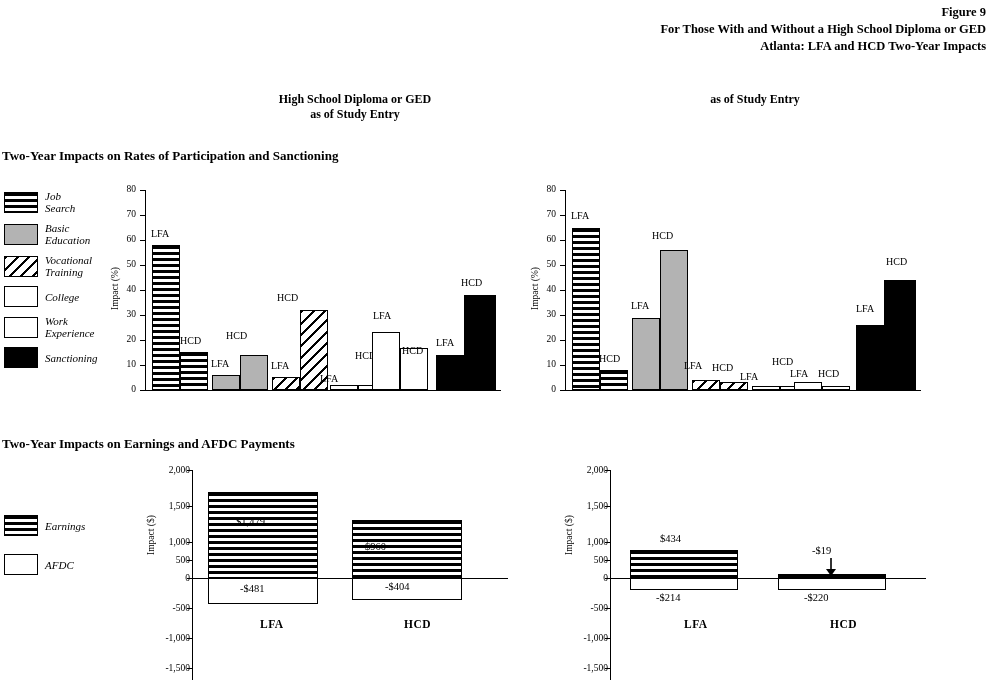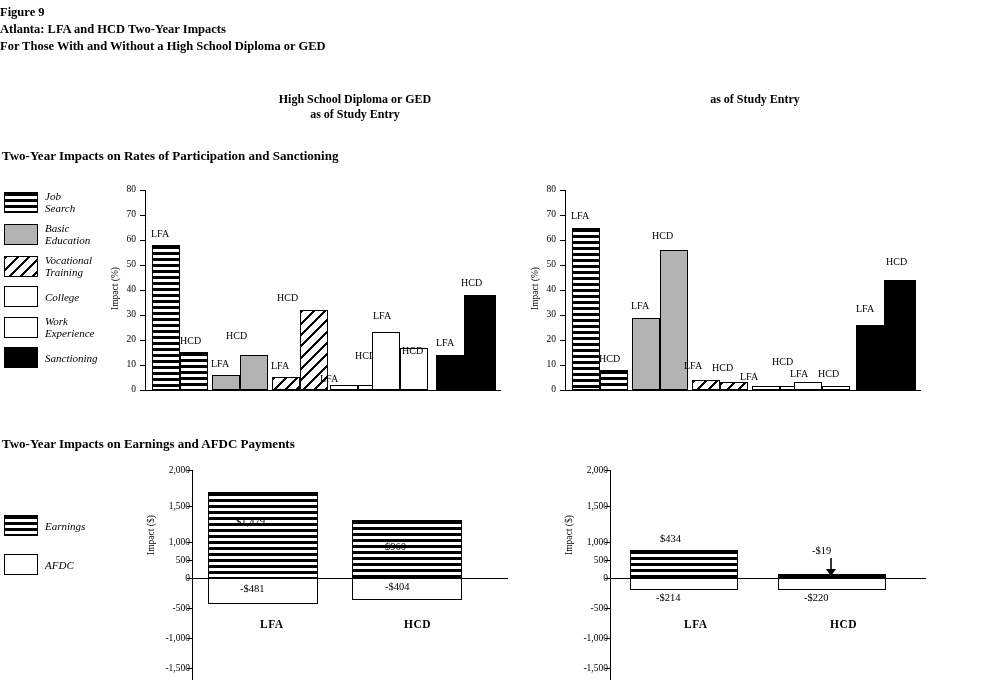--- a/index.html
+++ b/index.html
@@ -1,21 +1,21 @@
 <!DOCTYPE html>
 <html><head>
 <meta charset="utf-8">
 <style>
   html,body{margin:0;padding:0;}
   body{
     width:986px;height:698px;position:relative;background:#ffffff;
     font-family:"Liberation Serif", serif; color:#000;
   }
   .fig-title{
-    position:absolute;top:4px;left:0;width:986px;text-align:left;
+    position:absolute;top:4px;left:0;width:986px;text-align:right;
     font-size:12.5px;font-weight:bold;line-height:17px;
   }
   .col-head{
     position:absolute;font-size:12px;font-weight:bold;text-align:center;
     line-height:15px;
   }
   #head-left{top:92px;left:130px;width:450px;}
   #head-right{top:92px;left:545px;width:420px;}
   .section-title{
     position:absolute;font-size:13px;font-weight:bold;
@@ -67,22 +67,22 @@
   .money-lab{position:absolute;font-size:10.5px;white-space:nowrap;}
   .cat-lab{position:absolute;font-size:11.5px;font-weight:bold;letter-spacing:0.5px;}
   .zero-line{position:absolute;height:1px;background:#000;}
   .arrow{position:absolute;}
 </style>
 </head>
 <body>
 
 <div class="fig-title">
   <div>Figure 9</div>
+  <div>For Those With and Without a High School Diploma or GED</div>
   <div>Atlanta: LFA and HCD Two-Year Impacts</div>
-  <div>For Those With and Without a High School Diploma or GED</div>
 </div>
 
 <div class="col-head" id="head-left">
   <div>High School Diploma or GED</div>
   <div>as of Study Entry</div>
 </div>
 <div class="col-head" id="head-right">
   <div>as of Study Entry</div>
 </div>
 
@@ -286,21 +286,21 @@
 
   <div class="yaxis-title" style="left:146px;top:555px;">Impact ($)</div>
 
   <div class="bar p-hlines" style="left:208px;top:492px;width:110px;height:86px;"></div>
   <div class="money-lab" style="left:236px;top:516px;">$1,479</div>
 
   <div class="bar p-white" style="left:208px;top:578px;width:110px;height:26px;"></div>
   <div class="money-lab" style="left:240px;top:583px;">-$481</div>
 
   <div class="bar p-hlines" style="left:352px;top:520px;width:110px;height:58px;"></div>
-  <div class="money-lab" style="left:385px;top:541px;">$960</div>
+  <div class="money-lab" style="left:365px;top:541px;">$960</div>
 
   <div class="bar p-white" style="left:352px;top:578px;width:110px;height:22px;"></div>
   <div class="money-lab" style="left:385px;top:581px;">-$404</div>
 
   <div class="cat-lab" style="left:260px;top:618px;">LFA</div>
   <div class="cat-lab" style="left:404px;top:618px;">HCD</div>
 </div>
 
 <div class="panel" id="panel4">
   <div class="axis-line" style="left:610px;top:470px;width:1px;height:210px;"></div>

